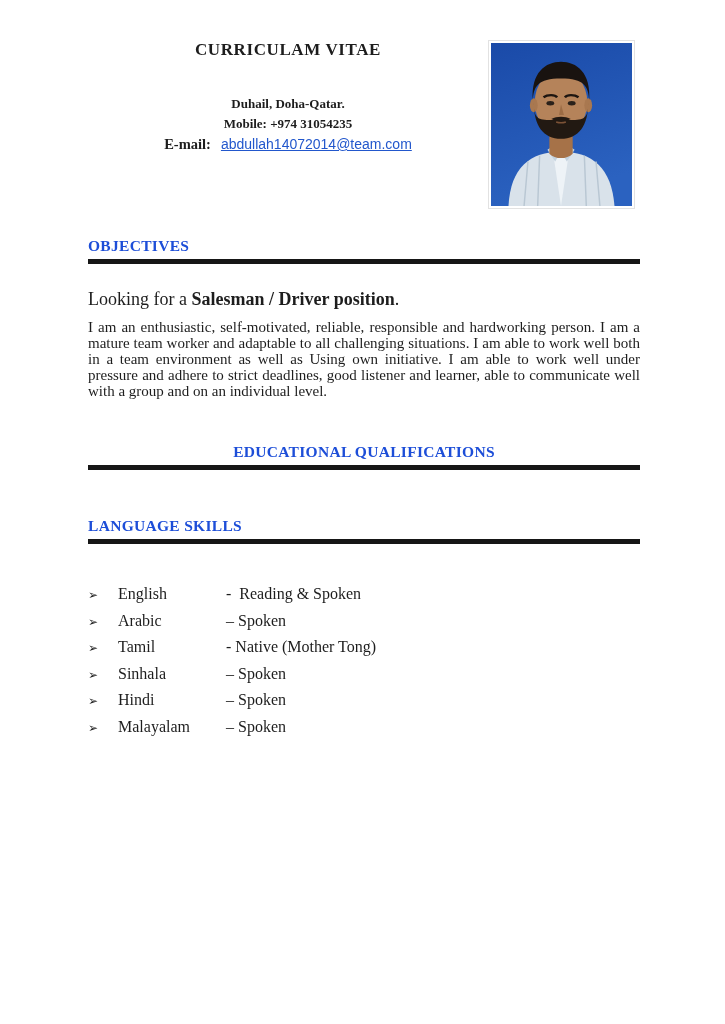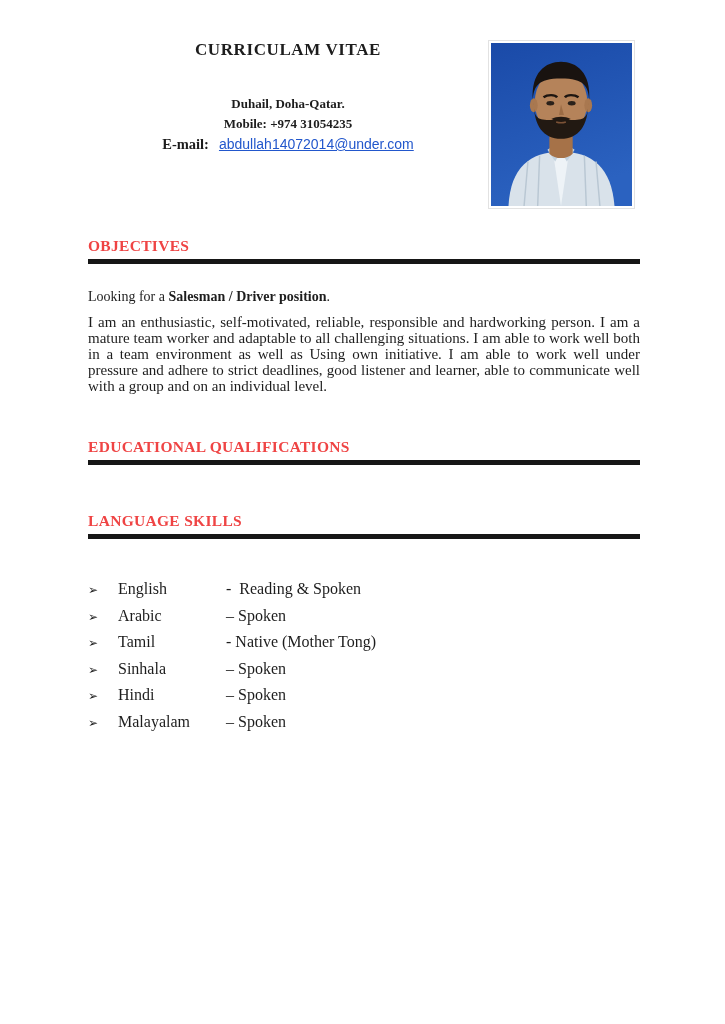--- a/index.html
+++ b/index.html
@@ -64,44 +64,44 @@
     padding: 2px;
     flex: 0 0 auto;
   }
   .photo-frame svg { display: block; width: 100%; height: 100%; }
 
   
   .section { margin-top: 0; }
   .section-heading {
     font-size: 15.5px;
     font-weight: bold;
-    color: #ef4444;
+    color: #1d4ed8;
     letter-spacing: 0.3px;
     margin-bottom: 4px;
   }
   .section-rule {
     height: 3px;
     border-top: 3px solid #161616;
     border-bottom: 2px solid #161616;
     margin-bottom: 0;
   }
 
   .objectives-section { margin-top: 28px; }
   .intro-line {
     margin-top: 25px;
-    font-size: 14px;
+    font-size: 18px;
   }
   .objectives-body {
     margin-top: 9px;
     font-size: 15px;
     line-height: 16px;
     text-align: justify;
   }
 
-  .education-section { margin-top: 44px; }
+  .education-section { margin-top: 44px; text-align: center; }
   .edu-list { margin-top: 40px; padding-left: 30px; }
   .edu-item {
     font-size: 16.5px;
     font-weight: bold;
     white-space: pre-wrap;
   }
   .edu-item .bullet-dot {
     display: inline-block;
     width: 22px;
     font-size: 14px;
@@ -129,21 +129,21 @@
 </head>
 <body>
 
 <div class="page">
 
   <header class="cv-header">
     <div class="header-text">
       <div class="doc-title">CURRICULAM VITAE</div>
       <div class="address-line">Duhail, Doha-Qatar.</div>
       <div class="mobile-line"><span>Mobile:</span> <span>+974 31054235</span></div>
-      <div class="email-line"><span class="email-label">E-mail:</span><a class="email-link">abdullah14072014@under.com</a></div>
+      <div class="email-line"><span class="email-label">E-mail:</span><a class="email-link">abdullah14072014@team.com</a></div>
     </div>
 
     <div class="photo-frame">
       <svg viewBox="0 0 145 165" preserveAspectRatio="none">
         <defs>
           <linearGradient id="bgGrad" x1="0" y1="0" x2="0.3" y2="1">
             <stop offset="0" stop-color="#1a4aa8"></stop>
             <stop offset="1" stop-color="#2b62c0"></stop>
           </linearGradient>
         </defs>

